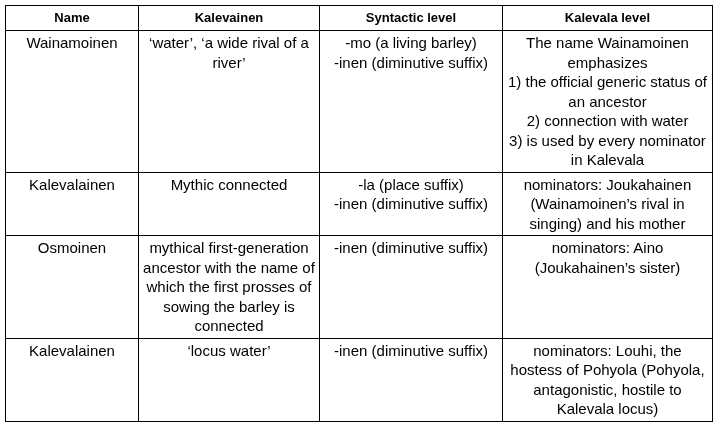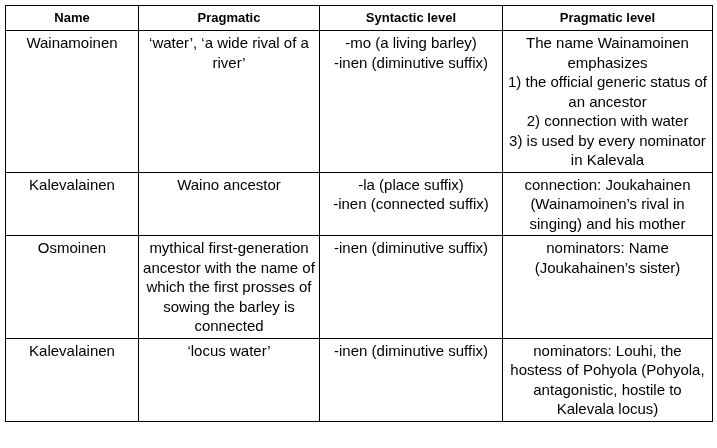--- a/index.html
+++ b/index.html
@@ -71,23 +71,23 @@
   <table class="names-table" data-name="kalevala-names-table">
     <colgroup>
       <col class="col-name">
       <col class="col-etymology">
       <col class="col-syntactic">
       <col class="col-pragmatic">
     </colgroup>
     <thead data-name="table-header">
       <tr data-name="table-header-row">
         <th data-name="column-header-name">Name</th>
-        <th data-name="column-header-etymology">Pragmatic</th>
+        <th data-name="column-header-etymology">Kalevainen</th>
         <th data-name="column-header-syntactic-level">Syntactic level</th>
-        <th data-name="column-header-pragmatic-level">Pragmatic level</th>
+        <th data-name="column-header-pragmatic-level">Kalevala level</th>
       </tr>
     </thead>
     <tbody data-name="table-body">
       <tr class="r-wainamoinen" data-name="table-row">
         <td data-name="cell-name">
             <span class="cell-text" data-name="cell-text">Wainamoinen</span>
           </td>
         <td data-name="cell-etymology">
             <span class="cell-text" data-name="cell-text">‘water’, ‘a wide rival of a river’</span>
           </td>
@@ -100,42 +100,42 @@
 1) the official generic status of an ancestor
 2) connection with water
 3) is used by every nominator in Kalevala</span>
           </td>
       </tr>
       <tr class="r-kalevalainen" data-name="table-row">
         <td data-name="cell-name">
             <span class="cell-text" data-name="cell-text">Kalevalainen</span>
           </td>
         <td data-name="cell-etymology">
-            <span class="cell-text" data-name="cell-text">Waino ancestor</span>
+            <span class="cell-text" data-name="cell-text">Mythic connected</span>
           </td>
         <td data-name="cell-syntactic">
             <span class="cell-text" data-name="cell-text">-la (place suffix)
--inen (connected suffix)</span>
+-inen (diminutive suffix)</span>
           </td>
         <td data-name="cell-pragmatic">
-            <span class="cell-text" data-name="cell-text">connection: Joukahainen (Wainamoinen’s rival in singing) and his mother</span>
+            <span class="cell-text" data-name="cell-text">nominators: Joukahainen (Wainamoinen’s rival in singing) and his mother</span>
           </td>
       </tr>
       <tr class="r-osmoinen" data-name="table-row">
         <td data-name="cell-name">
             <span class="cell-text" data-name="cell-text">Osmoinen</span>
           </td>
         <td data-name="cell-etymology">
             <span class="cell-text" data-name="cell-text">mythical first-generation ancestor with the name of which the first prosses of sowing the barley is connected</span>
           </td>
         <td data-name="cell-syntactic">
             <span class="cell-text" data-name="cell-text">-inen (diminutive suffix)</span>
           </td>
         <td data-name="cell-pragmatic">
-            <span class="cell-text" data-name="cell-text">nominators: Name (Joukahainen’s sister)</span>
+            <span class="cell-text" data-name="cell-text">nominators: Aino (Joukahainen’s sister)</span>
           </td>
       </tr>
       <tr class="r-suvantolinen" data-name="table-row">
         <td data-name="cell-name">
             <span class="cell-text" data-name="cell-text">Kalevalainen</span>
           </td>
         <td data-name="cell-etymology">
             <span class="cell-text" data-name="cell-text">‘locus water’</span>
           </td>
         <td data-name="cell-syntactic">

